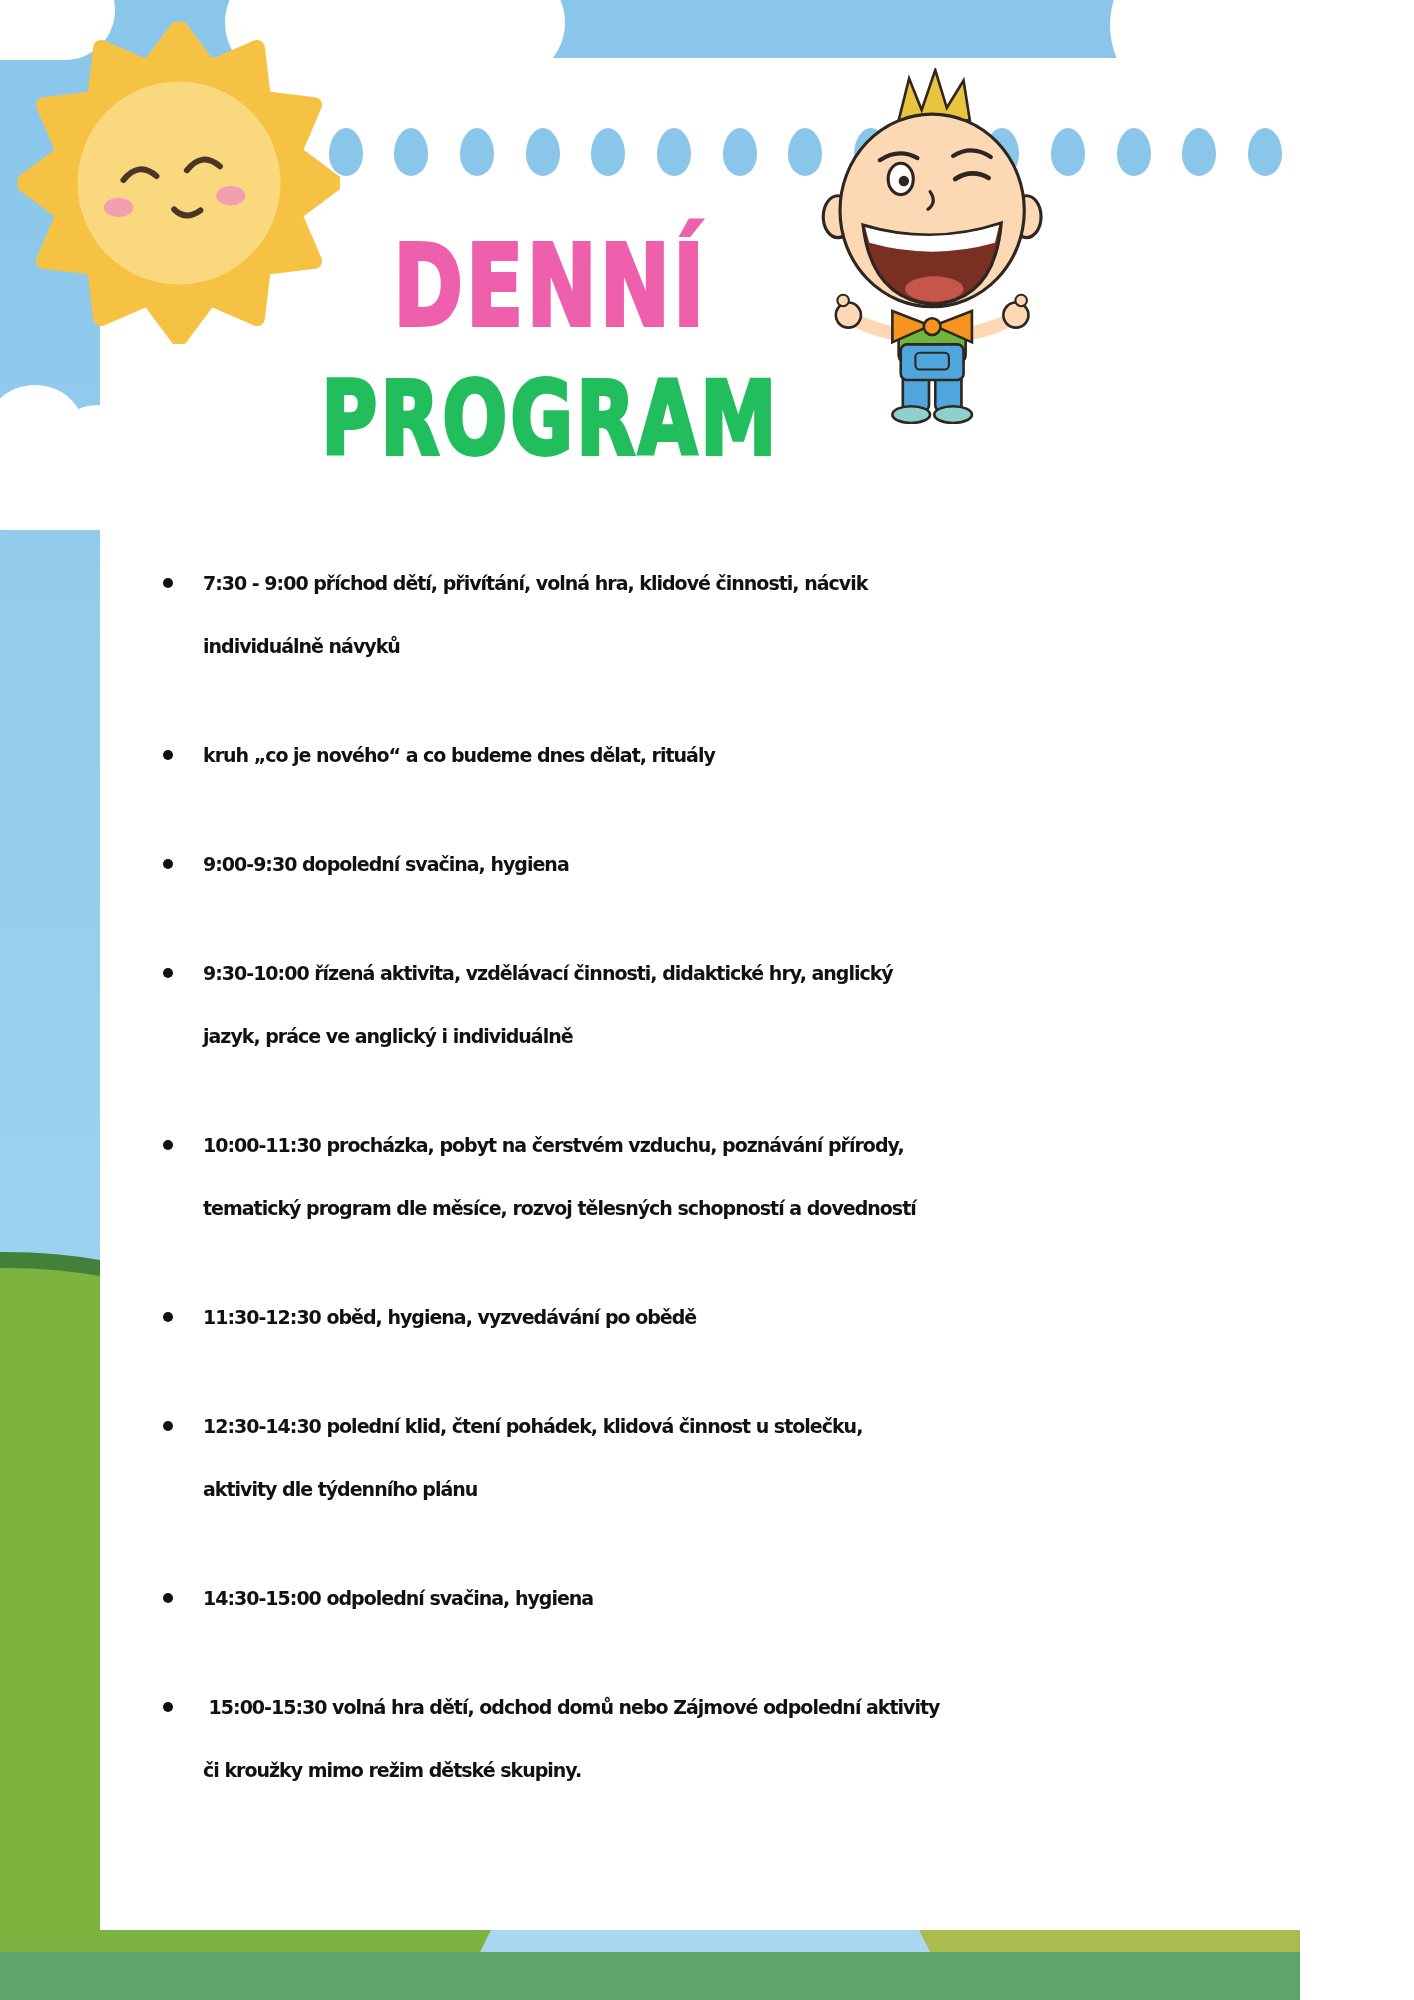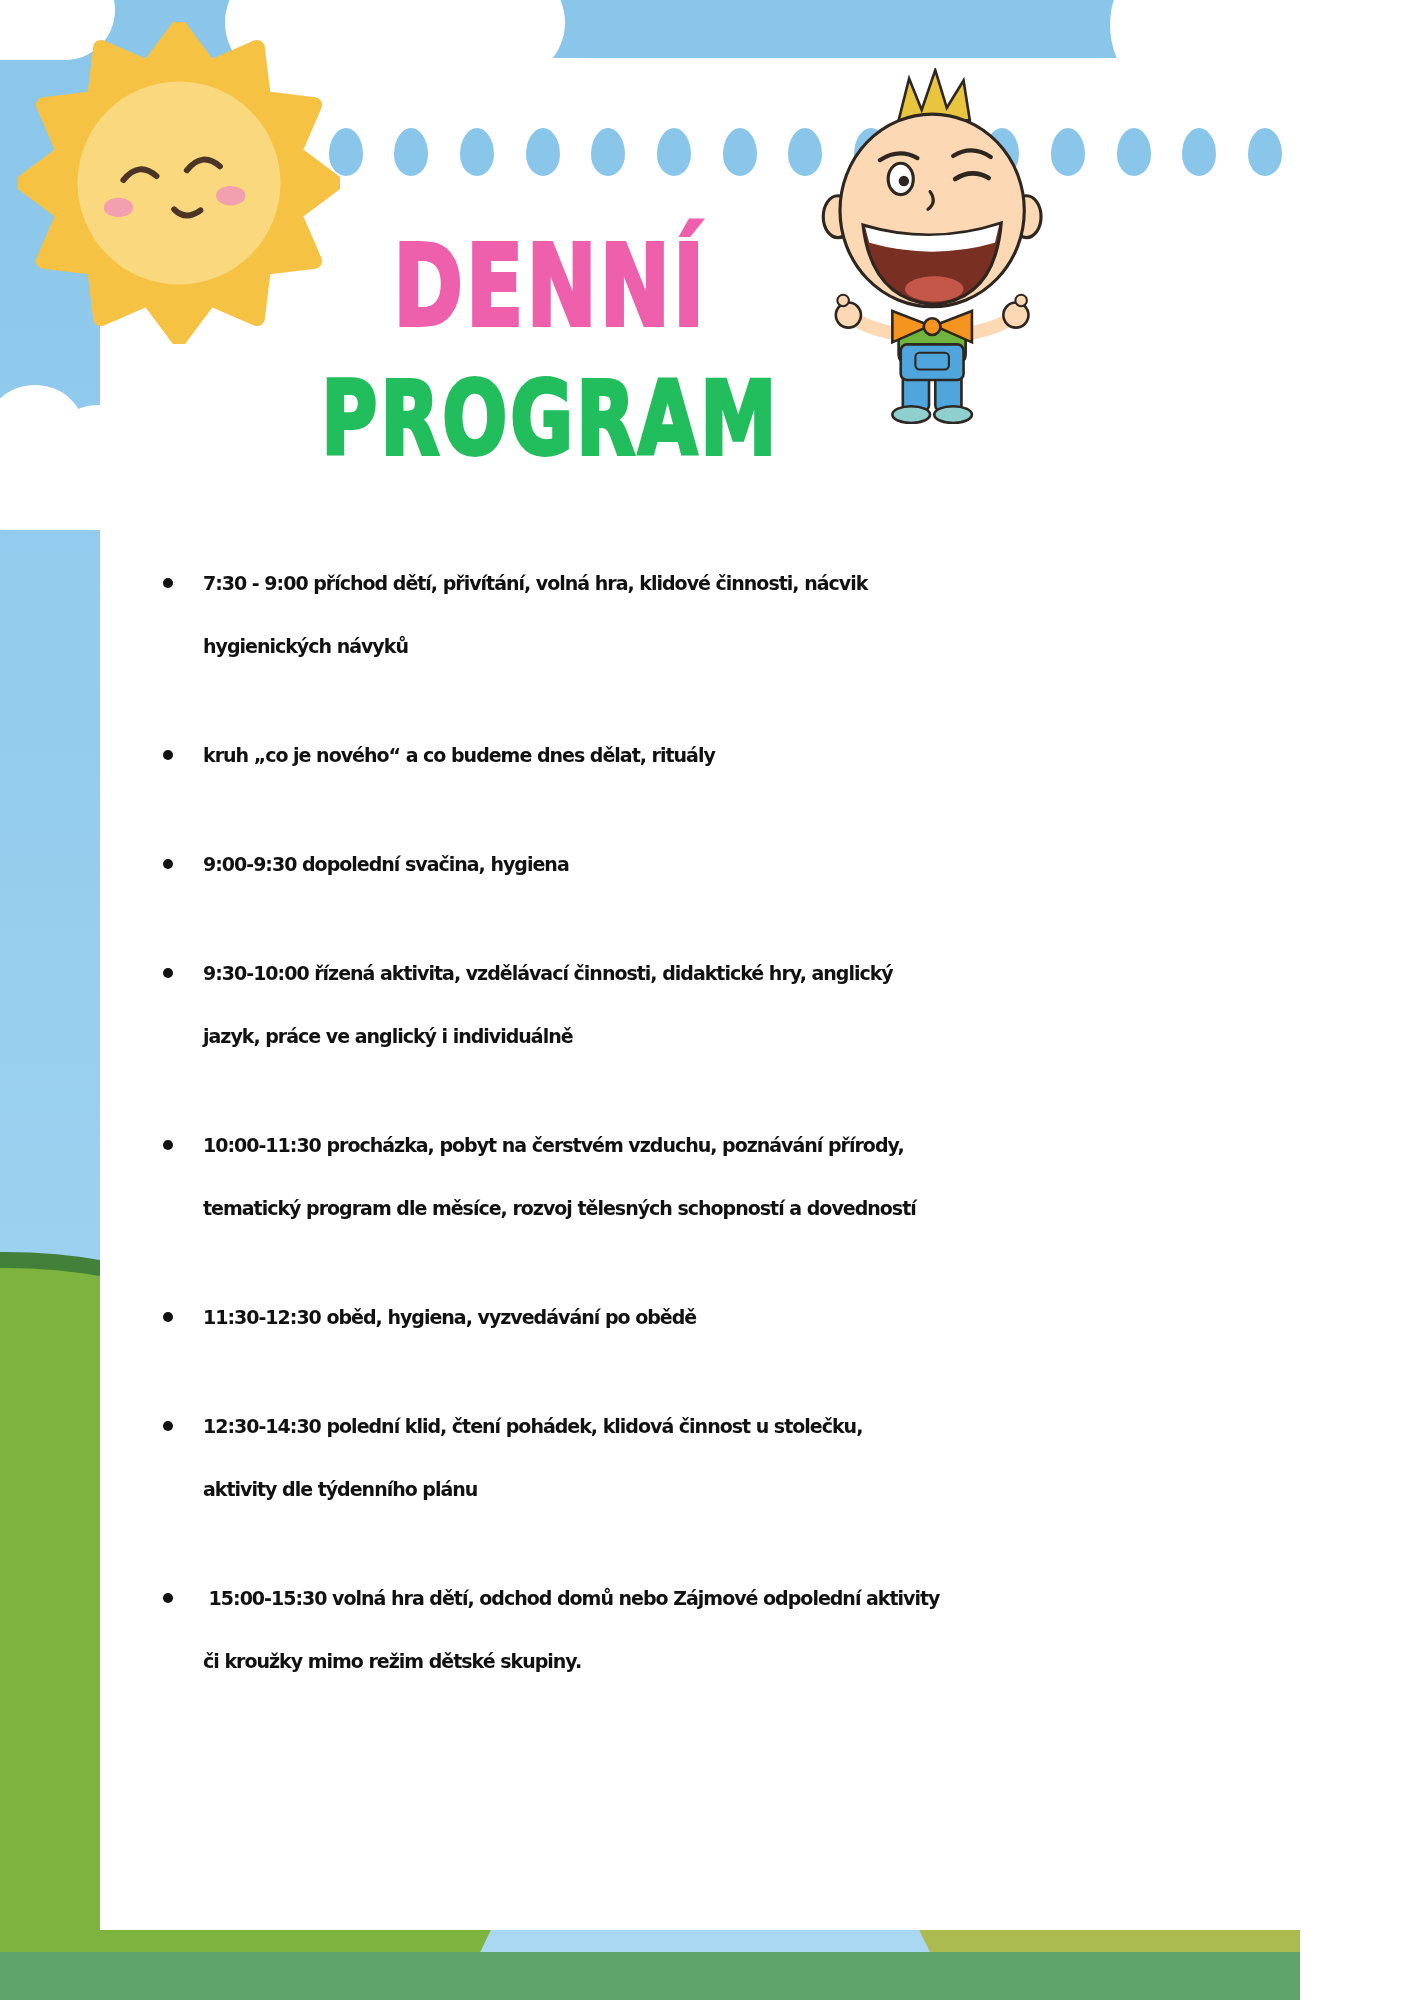--- a/index.html
+++ b/index.html
@@ -99,21 +99,21 @@
     <div class="title-line title-green">
       <span class="squish">PROGRAM</span>
     </div>
   </div>
 
   <ul class="schedule">
       <li>
         <span class="bullet"></span>
         <div class="lines">
           <div class="line">7:30 - 9:00 příchod dětí, přivítání, volná hra, klidové činnosti, nácvik</div>
-          <div class="line">hygienických návyků</div>
+          <div class="line">individuálně návyků</div>
         </div>
       </li>
       <li>
         <span class="bullet"></span>
         <div class="lines">
           <div class="line">kruh „co je nového“ a co budeme dnes dělat, rituály</div>
         </div>
       </li>
       <li>
         <span class="bullet"></span>
@@ -139,20 +139,26 @@
         <span class="bullet"></span>
         <div class="lines">
           <div class="line">11:30-12:30 oběd, hygiena, vyzvedávání po obědě</div>
         </div>
       </li>
       <li>
         <span class="bullet"></span>
         <div class="lines">
           <div class="line">12:30-14:30 polední klid, čtení pohádek, klidová činnost u stolečku,</div>
           <div class="line">aktivity dle týdenního plánu</div>
+        </div>
+      </li>
+      <li>
+        <span class="bullet"></span>
+        <div class="lines">
+          <div class="line">14:30-15:00 odpolední svačina, hygiena</div>
         </div>
       </li>
       <li>
         <span class="bullet"></span>
         <div class="lines">
           <div class="line"> 15:00-15:30 volná hra dětí, odchod domů nebo Zájmové odpolední aktivity</div>
           <div class="line">či kroužky mimo režim dětské skupiny.</div>
         </div>
       </li>
     </ul>

